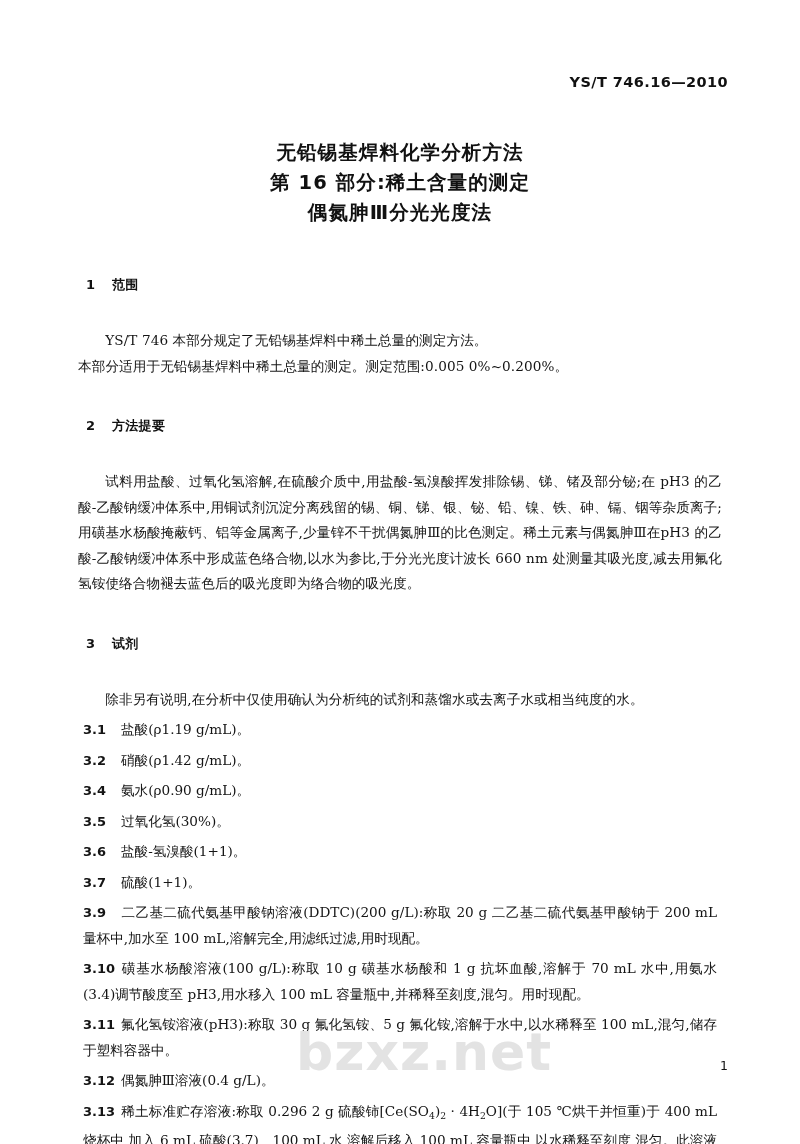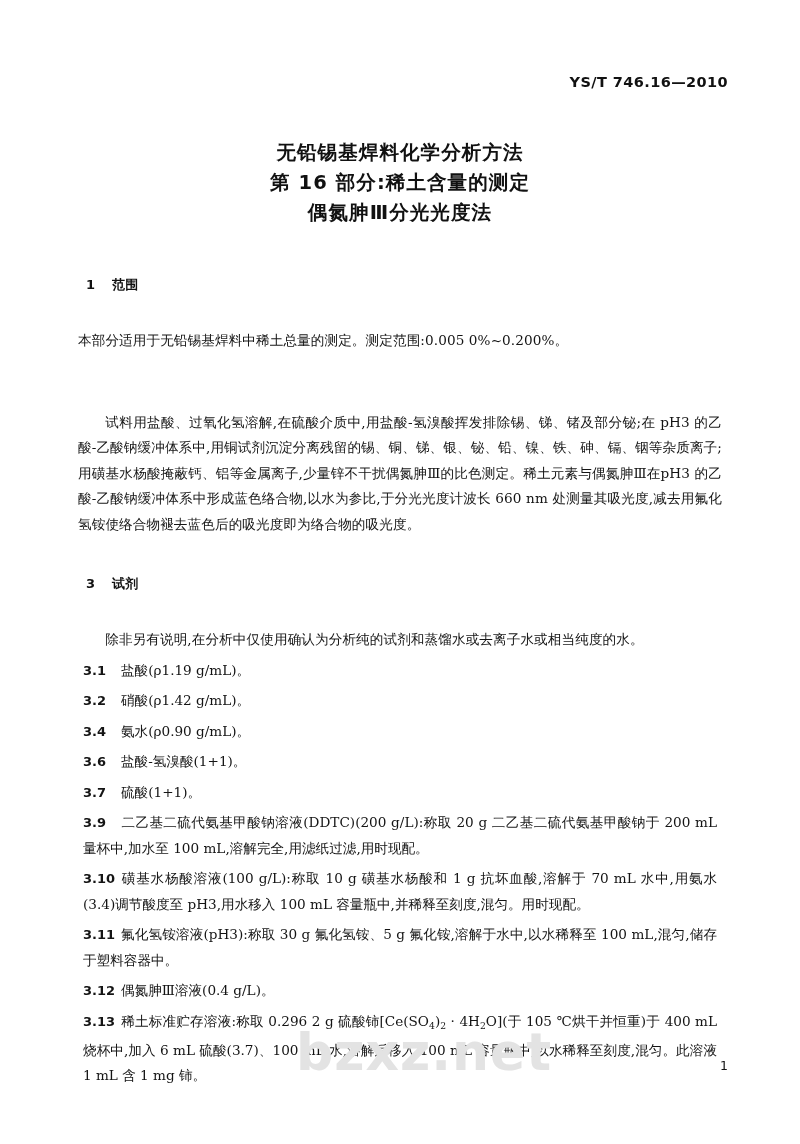--- a/index.html
+++ b/index.html
@@ -145,39 +145,44 @@
     <div class="title-line">第 16 部分:稀土含量的测定</div>
     <div class="title-line">偶氮胂Ⅲ分光光度法</div>
   </div>
 
   <div class="body">
 
     <h2 class="sec">
       <span class="num">1</span><span>范围</span>
     </h2>
     <div class="gap-after-head"></div>
+    <p class="para indent">YS/T 746 本部分规定了无铅锡基焊料中稀土总量的测定方法。</p>
     <p class="para">本部分适用于无铅锡基焊料中稀土总量的测定。测定范围:0.005 0%~0.200%。</p>
 
     <div class="gap-sec"></div>
 
+    <h2 class="sec">
+      <span class="num">2</span><span>方法提要</span>
+    </h2>
     <div class="gap-after-head"></div>
     <p class="para indent">试料用盐酸、过氧化氢溶解,在硫酸介质中,用盐酸-氢溴酸挥发排除锡、锑、锗及部分铋;在 pH3 的乙酸-乙酸钠缓冲体系中,用铜试剂沉淀分离残留的锡、铜、锑、银、铋、铅、镍、铁、砷、镉、铟等杂质离子;用磺基水杨酸掩蔽钙、铝等金属离子,少量锌不干扰偶氮胂Ⅲ的比色测定。稀土元素与偶氮胂Ⅲ在pH3 的乙酸-乙酸钠缓冲体系中形成蓝色络合物,以水为参比,于分光光度计波长 660 nm 处测量其吸光度,减去用氟化氢铵使络合物褪去蓝色后的吸光度即为络合物的吸光度。</p>
 
     <div class="gap-sec"></div>
 
     <h2 class="sec">
       <span class="num">3</span><span>试剂</span>
     </h2>
     <div class="gap-after-head"></div>
     <p class="para indent">除非另有说明,在分析中仅使用确认为分析纯的试剂和蒸馏水或去离子水或相当纯度的水。</p>
 
     <ol class="reagents">
       <li><span class="idx">3.1</span><span class="txt">盐酸(ρ1.19 g/mL)。</span></li>
       <li><span class="idx">3.2</span><span class="txt">硝酸(ρ1.42 g/mL)。</span></li>
       <li><span class="idx">3.4</span><span class="txt">氨水(ρ0.90 g/mL)。</span></li>
+      <li><span class="idx">3.5</span><span class="txt">过氧化氢(30%)。</span></li>
       <li><span class="idx">3.6</span><span class="txt">盐酸-氢溴酸(1+1)。</span></li>
       <li><span class="idx">3.7</span><span class="txt">硫酸(1+1)。</span></li>
       <li><span class="idx">3.9</span><span class="txt">二乙基二硫代氨基甲酸钠溶液(DDTC)(200 g/L):称取 20 g 二乙基二硫代氨基甲酸钠于 200 mL 量杯中,加水至 100 mL,溶解完全,用滤纸过滤,用时现配。</span></li>
       <li><span class="idx">3.10</span><span class="txt">磺基水杨酸溶液(100 g/L):称取 10 g 磺基水杨酸和 1 g 抗坏血酸,溶解于 70 mL 水中,用氨水(3.4)调节酸度至 pH3,用水移入 100 mL 容量瓶中,并稀释至刻度,混匀。用时现配。</span></li>
       <li><span class="idx">3.11</span><span class="txt">氟化氢铵溶液(pH3):称取 30 g 氟化氢铵、5 g 氟化铵,溶解于水中,以水稀释至 100 mL,混匀,储存于塑料容器中。</span></li>
       <li><span class="idx">3.12</span><span class="txt">偶氮胂Ⅲ溶液(0.4 g/L)。</span></li>
       <li><span class="idx">3.13</span><span class="txt">稀土标准贮存溶液:称取 0.296 2 g 硫酸铈[Ce(SO<sub>4</sub>)<sub>2</sub> · 4H<sub>2</sub>O](于 105 ℃烘干并恒重)于 400 mL 烧杯中,加入 6 mL 硫酸(3.7)、100 mL 水,溶解后移入 100 mL 容量瓶中,以水稀释至刻度,混匀。此溶液 1 mL 含 1 mg 铈。</span></li>
 
     </ol>
 

